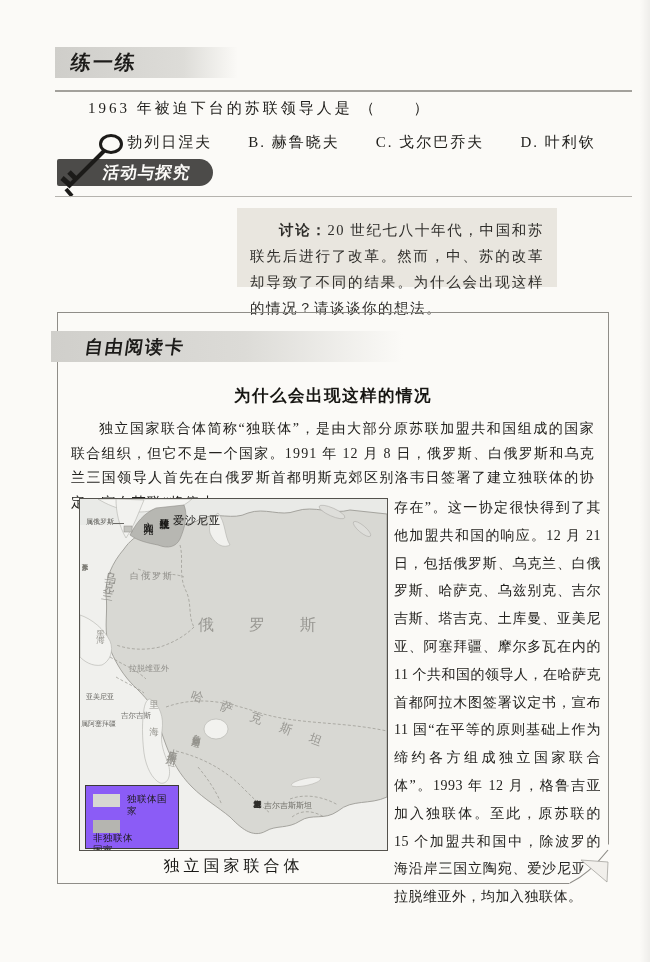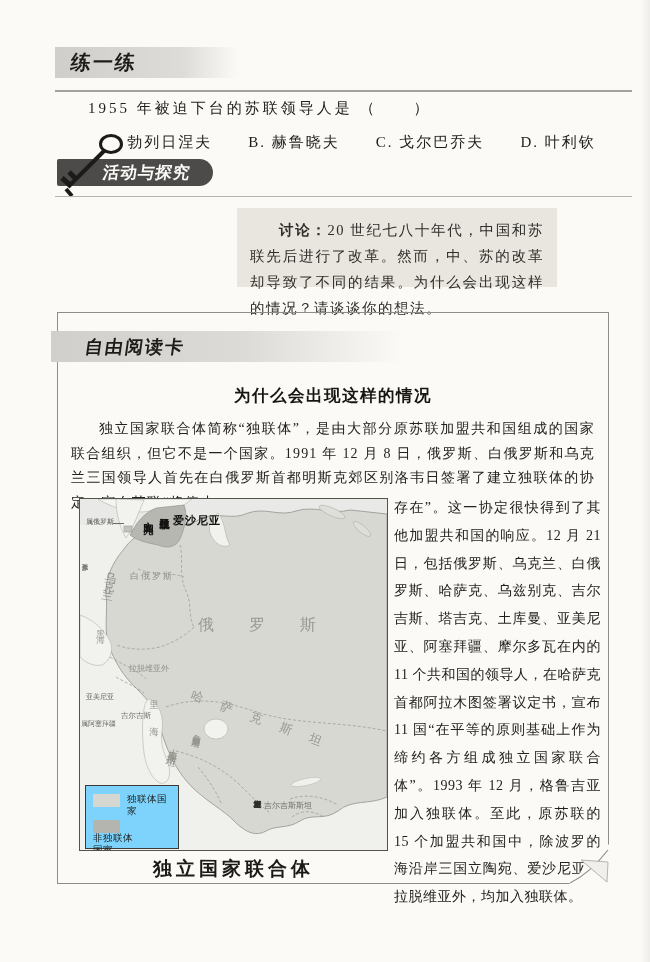--- a/index.html
+++ b/index.html
@@ -83,28 +83,28 @@
 
   
   .map-box{
     position:absolute;left:21px;top:185px;width:307px;height:351px;
     border:1px solid #54524d;background:#f0f0ed;
   }
   .map-inner{position:relative;width:307px;height:351px;overflow:hidden;}
   .map-inner svg{position:absolute;left:0;top:0;}
   .map-caption{
     position:absolute;left:21px;top:543px;width:309px;text-align:center;
-    font-weight:bold;font-size:19px;letter-spacing:4px;color:#1b1a17;
+    font-weight:normal;font-size:16px;letter-spacing:4px;color:#1b1a17;
   }
 
   .ml{position:absolute;white-space:nowrap;font-family:"Liberation Sans","DejaVu Sans",sans-serif;}
   .v{writing-mode:vertical-rl;text-orientation:upright;}
   .ml-tiny{font-size:7px;color:#6d6c68;}
   .ml-gray{color:#8f8e89;}
-  .ml-bold{font-weight:bold;color:#141311;}
+  .ml-bold{font-weight:normal;color:#141311;}
 
   .lbl-belongs-ru{left:6px;top:18px;font-size:7px;color:#55544f;}
   .ptr-line{position:absolute;left:33px;top:24px;width:11px;height:1px;background:#6a6965;}
   .lbl-lithuania{left:61px;top:15px;font-size:10px;letter-spacing:1px;}
   .lbl-latvia{left:77px;top:11px;font-size:10px;letter-spacing:0.5px;}
   .lbl-estonia{left:93px;top:14px;font-size:11px;letter-spacing:1px;}
   .lbl-belarus{left:50px;top:55px;font-size:9px;letter-spacing:2px;margin-top:16px;}
   .lbl-ukraine{left:25px;top:62px;font-size:11.5px;letter-spacing:9px;transform:rotate(9deg);transform-origin:top left;}
   .lbl-moldova{left:0px;top:60px;font-size:6.5px;color:#77766f;}
   .lbl-blacksea{left:15px;top:124px;font-size:8.5px;letter-spacing:6px;color:#96958f;}
@@ -115,21 +115,21 @@
   .lbl-caspian{left:67px;top:194px;font-size:9.5px;letter-spacing:26px;color:#96958f;}
   .lbl-russia{left:118px;top:116px;font-size:16px;letter-spacing:35px;color:#999893;}
   .lbl-kazakhstan{left:114px;top:188px;font-size:12.5px;letter-spacing:19px;color:#999893;transform:rotate(20deg);transform-origin:top left;}
   .lbl-turkmenistan{left:89px;top:240px;font-size:10px;letter-spacing:2px;color:#96958f;transform:rotate(14deg);transform-origin:top left;}
   .lbl-uzbekistan{left:113px;top:228px;font-size:8.5px;letter-spacing:1px;color:#93928c;transform:rotate(10deg);transform-origin:top left;}
   .lbl-kyrgyzstan{left:184px;top:301px;font-size:8px;color:#74736c;}
   .lbl-tajikistan{left:172px;top:295px;font-size:7.5px;font-weight:bold;color:#2e2d29;}
 
   .legend{
     position:absolute;left:5px;top:286px;width:92px;height:62px;
-    background:#7dd3fc;border:1px solid #3b3a37;
+    background:#8b5cf6;border:1px solid #3b3a37;
   }
   .leg-row{position:absolute;left:7px;display:flex;align-items:flex-start;}
   .leg-row1{top:8px;}
   .leg-row2{top:34px;flex-direction:column;}
   .swatch{width:27px;height:13px;margin-right:7px;flex:none;}
   .swatch-cis{background:#d7d7d2;}
   .swatch-noncis{background:#b5b5b0;}
   .leg-label{font-size:9.5px;line-height:11.5px;width:48px;color:#1c1b18;letter-spacing:0.5px;}
 
   
@@ -146,21 +146,21 @@
 </head>
 <body>
 
 <div class="page">
 
   <div class="bar-practice">
     <span class="lbl">练一练</span>
   </div>
   <div class="rule rule1"></div>
 
-  <div class="question">1955 年被迫下台的苏联领导人是 （　　）</div>
+  <div class="question">1963 年被迫下台的苏联领导人是 （　　）</div>
   <div class="options">
     <span>A. 勃列日涅夫</span>
     <span>B. 赫鲁晓夫</span>
     <span>C. 戈尔巴乔夫</span>
     <span>D. 叶利钦</span>
   </div>
 
   <div class="bar-activity">
     <span class="lbl">活动与探究</span>
   </div>

